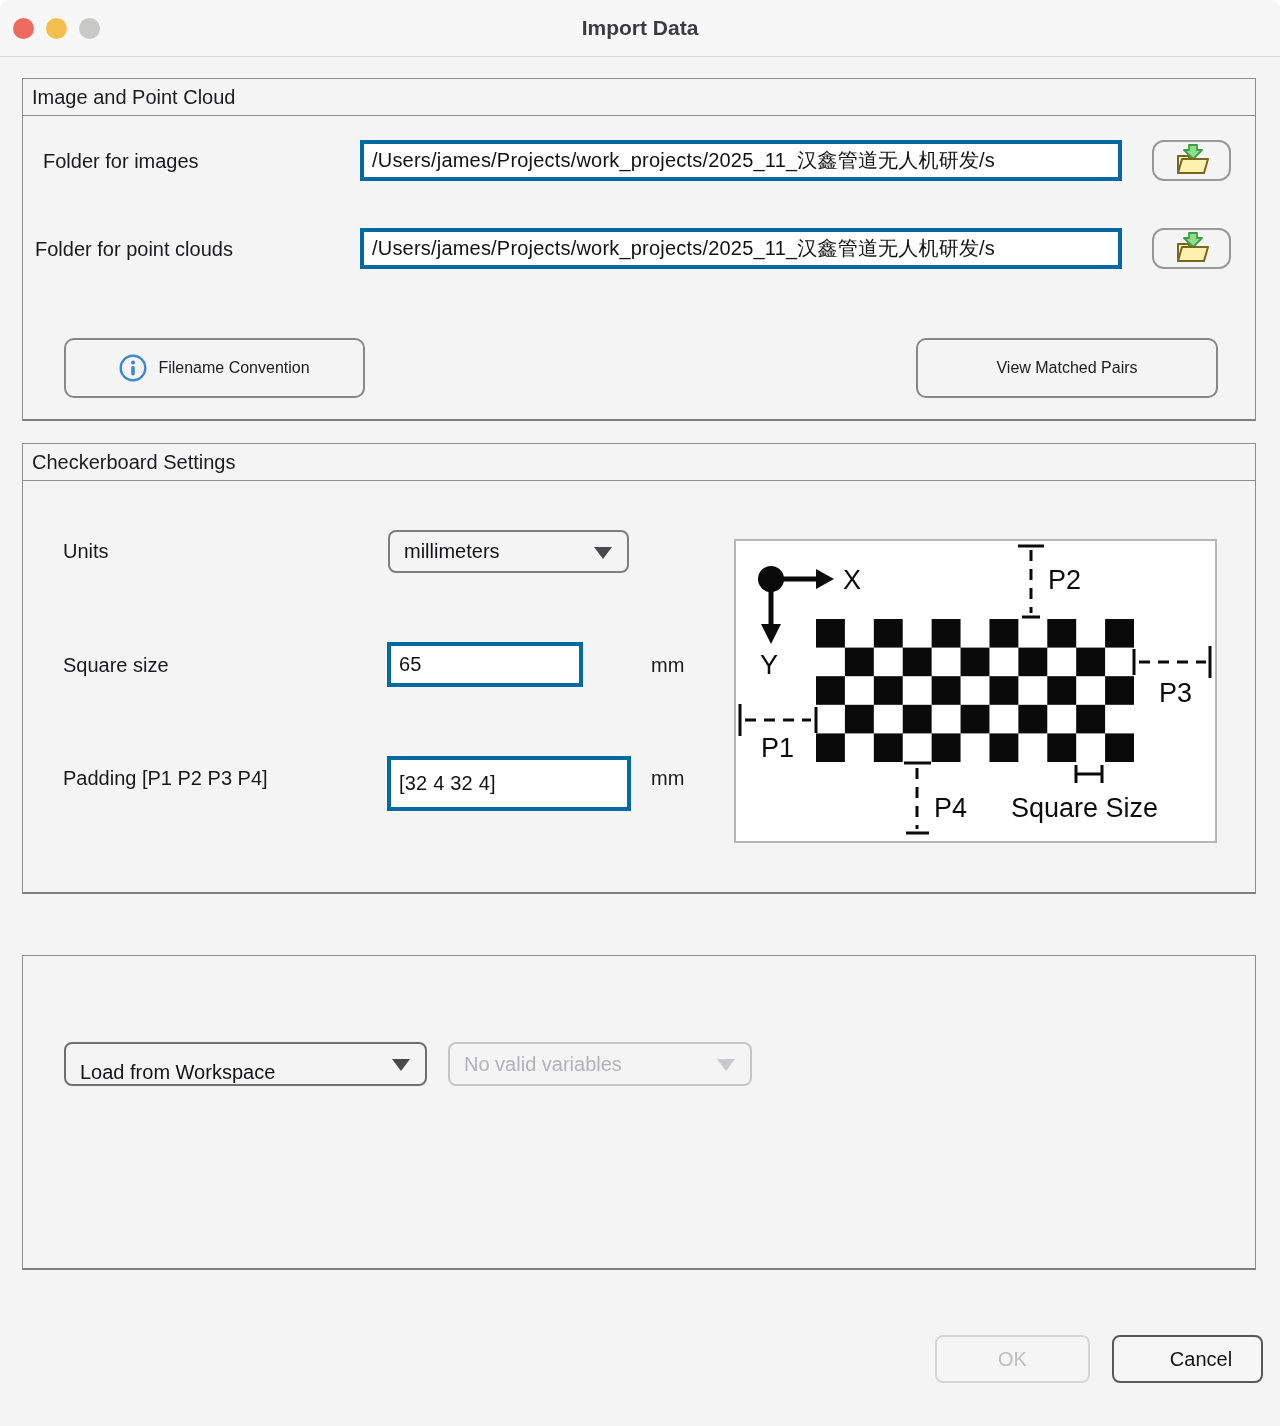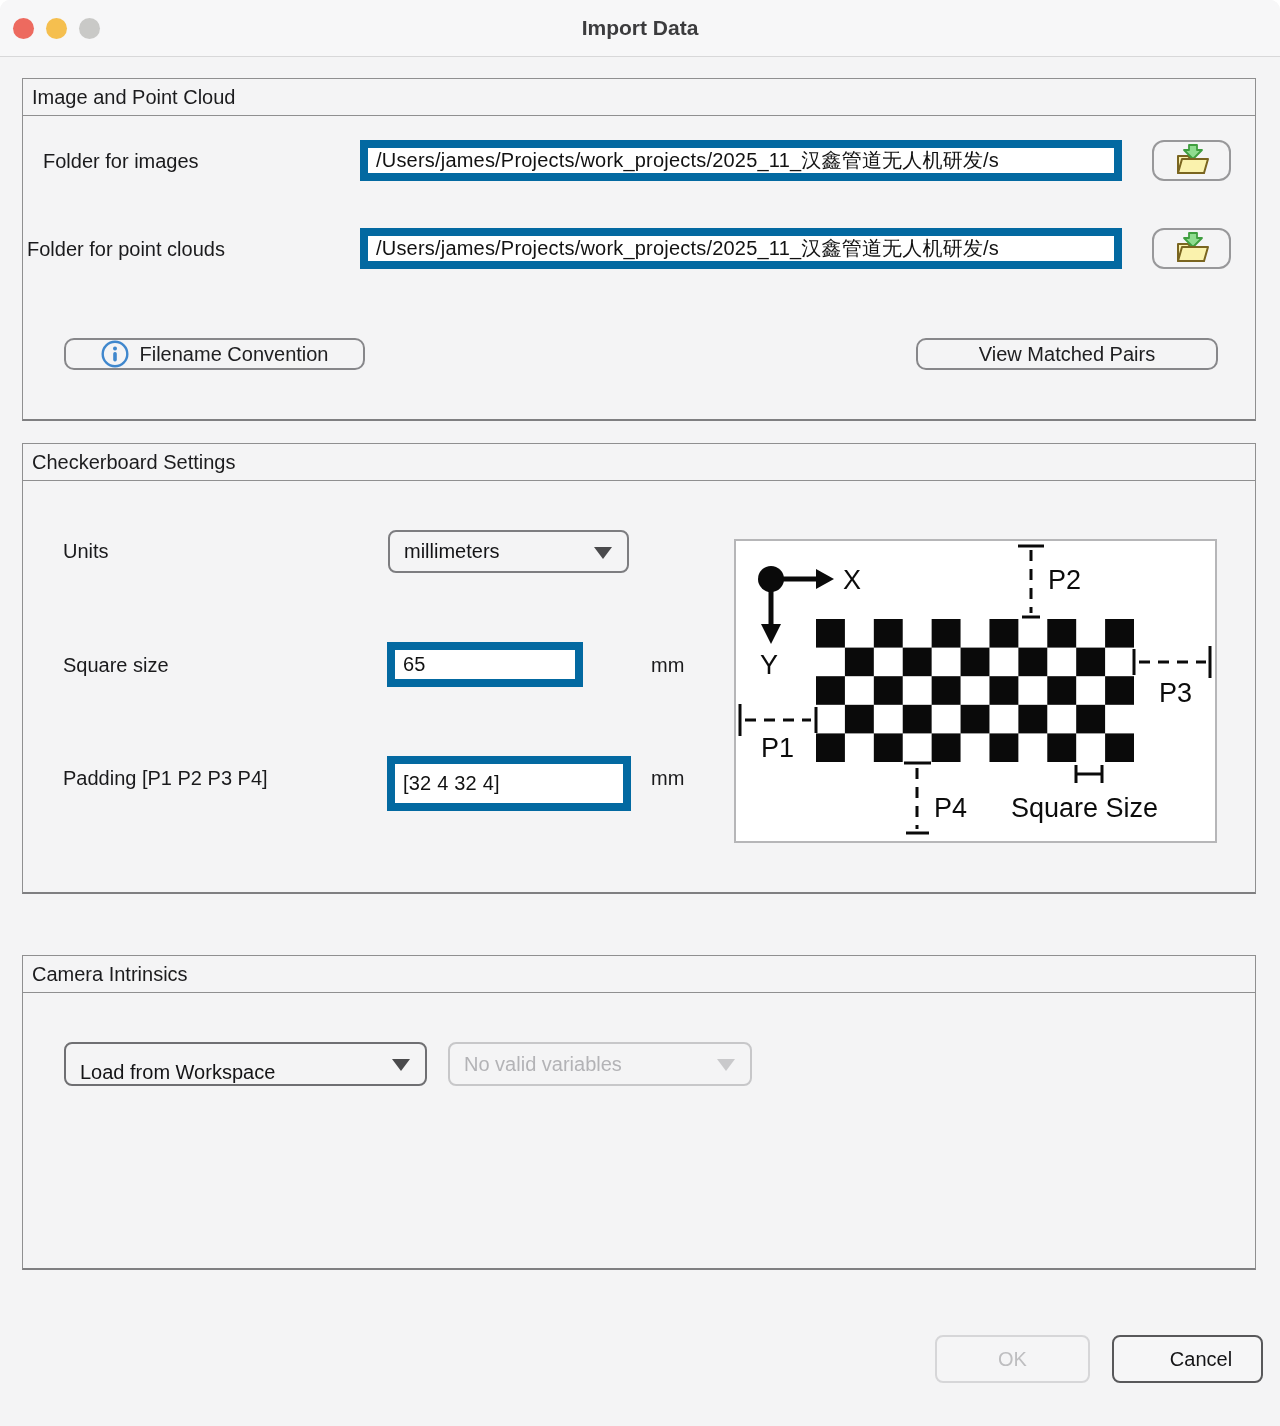--- a/index.html
+++ b/index.html
@@ -21,26 +21,26 @@
   
   .box { position:absolute; left:22px; width:1234px; background:#f4f4f5;
          border:1px solid #8f8f90; border-bottom:2px solid #7f7f81; }
   .box-header { height:37px; line-height:36px; padding-left:9px; font-size:20px;
                 color:#1c1c1e; border-bottom:1px solid #8f8f90; }
   #box-ipc { top:21px;  height:343px; }
   #box-cbs { top:386px; height:451px; }
   #box-ci  { top:898px; height:315px; }
 
   .field-label { position:absolute; font-size:20px; color:#1a1a1c; white-space:nowrap; }
-  .text-input { position:absolute; border:8px solid #0369a1; background:#ffffff; color:#121212;
+  .text-input { position:absolute; border:4px solid #0369a1; background:#ffffff; color:#121212;
                 font-size:20px; letter-spacing:0.2px; padding:0 8px; font-family:inherit; }
   .browse-btn { position:absolute; width:79px; height:41px; border:2px solid #98989a; border-radius:12px;
                 background:transparent; display:flex; align-items:center; justify-content:center; cursor:pointer; }
-  .dlg-btn { position:absolute; height:32px; border:2px solid #87878a; border-radius:10px; background:transparent;
-             font-size:20px; color:#202022; font-family:inherit; display:flex; align-items:center;
+  .dlg-btn { position:absolute; height:60px; border:2px solid #87878a; border-radius:10px; background:transparent;
+             font-size:16px; color:#202022; font-family:inherit; display:flex; align-items:center;
              justify-content:center; gap:11px; cursor:pointer; }
 
   .dropdown { position:absolute; border:2px solid #6f6f72; border-radius:8px; font-size:20px; color:#141416;
               display:flex; align-items:center; padding:0 14px; background:transparent; cursor:pointer; }
   .dd-arrow { position:absolute; right:15px; top:50%; margin-top:-5px; width:0; height:0;
               border-left:9px solid transparent; border-right:9px solid transparent;
               border-top:12px solid #4a4a4c; }
   .dropdown.light-border { border-color:#7d7d80; }
   .dropdown.disabled { border-color:#c7c7c9; color:#b3b3b6; cursor:default; }
   .dropdown.disabled .dd-arrow { border-top-color:#c9c9cb; }
@@ -80,21 +80,21 @@
       <button class="browse-btn" style="left:1129px; top:61px;">
         <span>
           <svg width="40" height="35" viewBox="0 0 40 35">
             <path d="M6 14 h10 l3 3 h13 v14 H6 z" fill="#faf2ad" stroke="#7a6520" stroke-width="2" stroke-linejoin="round"></path>
             <path d="M17 3 h8 v5 h5 l-9 9 -9 -9 h5 z" fill="#8fdc8f" stroke="#3f9e3f" stroke-width="1.8" stroke-linejoin="round"></path>
             <path d="M6 31 L10 17 H36 L32 31 Z" fill="#faf2ad" stroke="#7a6520" stroke-width="2" stroke-linejoin="round"></path>
           </svg>
         </span>
       </button>
 
-      <span class="field-label" style="left:4px; top:159px;text-align:right;">Folder for point clouds</span>
+      <span class="field-label" style="left:12px; top:159px;text-align:right;">Folder for point clouds</span>
       <input class="text-input" style="left: 337px; top: 149px; width: 762px; height: 41px;" value="/Users/james/Projects/work_projects/2025_11_汉鑫管道无人机研发/s">
       <button class="browse-btn" style="left:1129px; top:149px;">
         <span>
           <svg width="40" height="35" viewBox="0 0 40 35">
             <path d="M6 14 h10 l3 3 h13 v14 H6 z" fill="#faf2ad" stroke="#7a6520" stroke-width="2" stroke-linejoin="round"></path>
             <path d="M17 3 h8 v5 h5 l-9 9 -9 -9 h5 z" fill="#8fdc8f" stroke="#3f9e3f" stroke-width="1.8" stroke-linejoin="round"></path>
             <path d="M6 31 L10 17 H36 L32 31 Z" fill="#faf2ad" stroke="#7a6520" stroke-width="2" stroke-linejoin="round"></path>
           </svg>
         </span>
       </button>
@@ -183,21 +183,20 @@
             <line x1="340" y1="224" x2="340" y2="242"></line>
             <line x1="366" y1="224" x2="366" y2="242"></line>
             <line x1="340" y1="233" x2="366" y2="233"></line>
           </g>
           <text x="275" y="276">Square Size</text>
         </svg>
       </div>
     </div>
 
     <div class="box" id="box-ci">
-      <div class="box-header">Camera Intrinsics</div>
 
       <div class="dropdown" style="left:41px; top:86px; width:363px; height:44px;align-items:flex-end;">
         <span>Load from Workspace</span>
         <span class="dd-arrow"></span>
       </div>
 
       <div class="dropdown disabled" style="left:425px; top:86px; width:304px; height:44px;">
         <span>No valid variables</span>
         <span class="dd-arrow"></span>
       </div>

